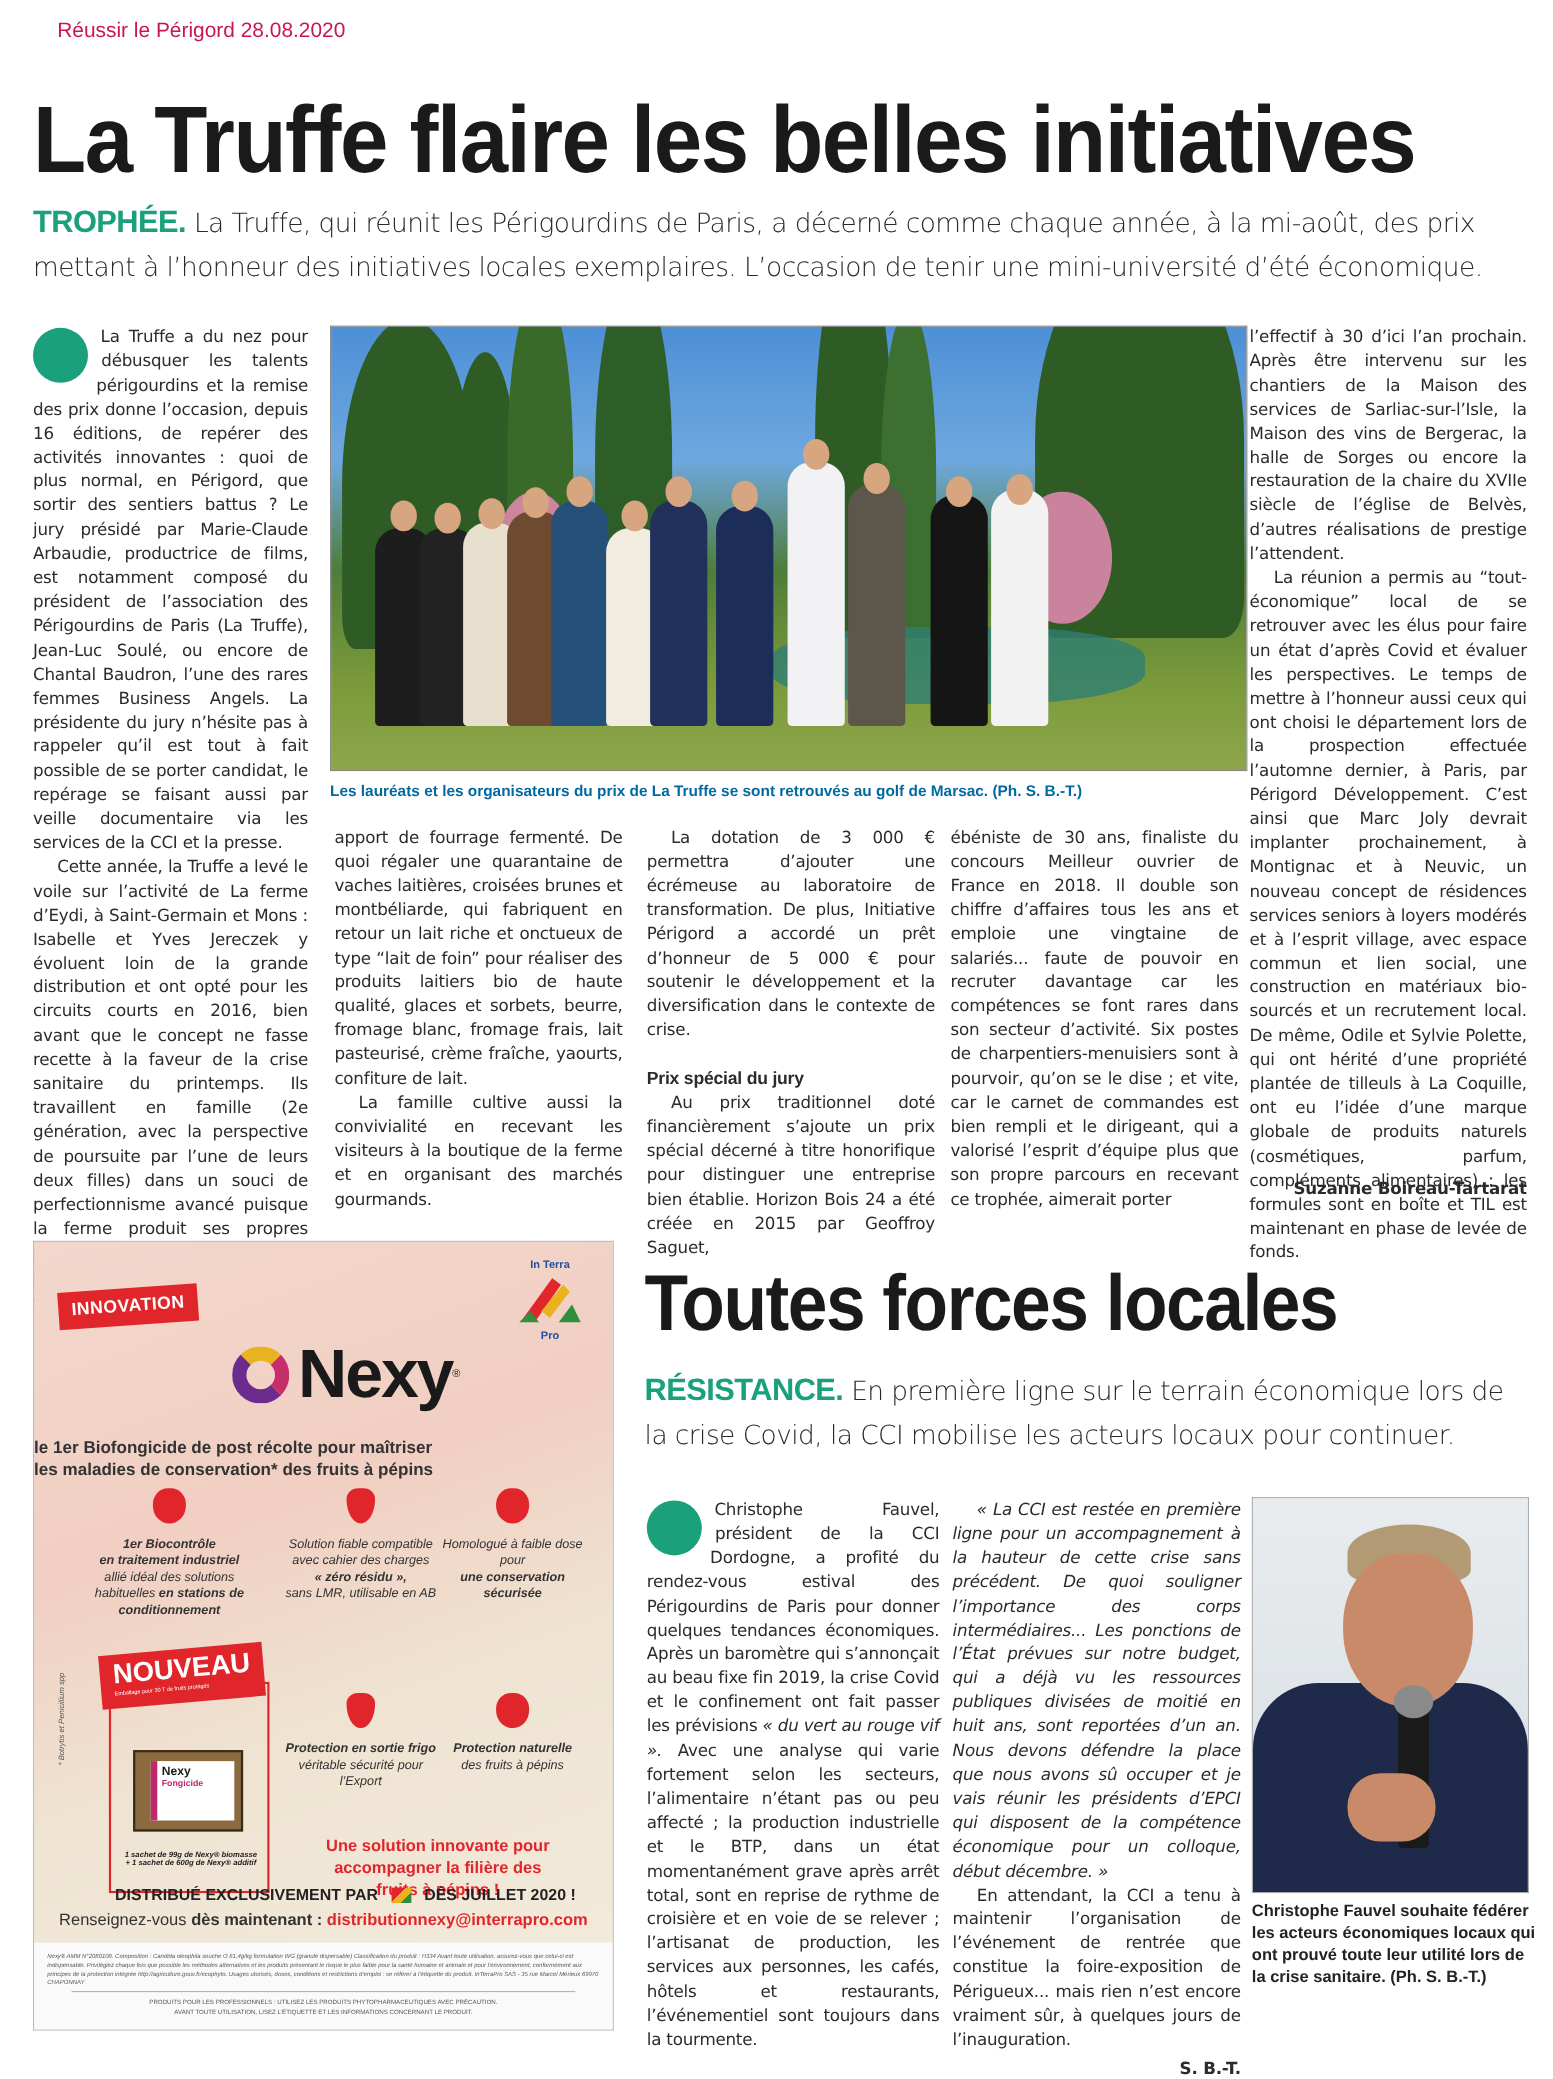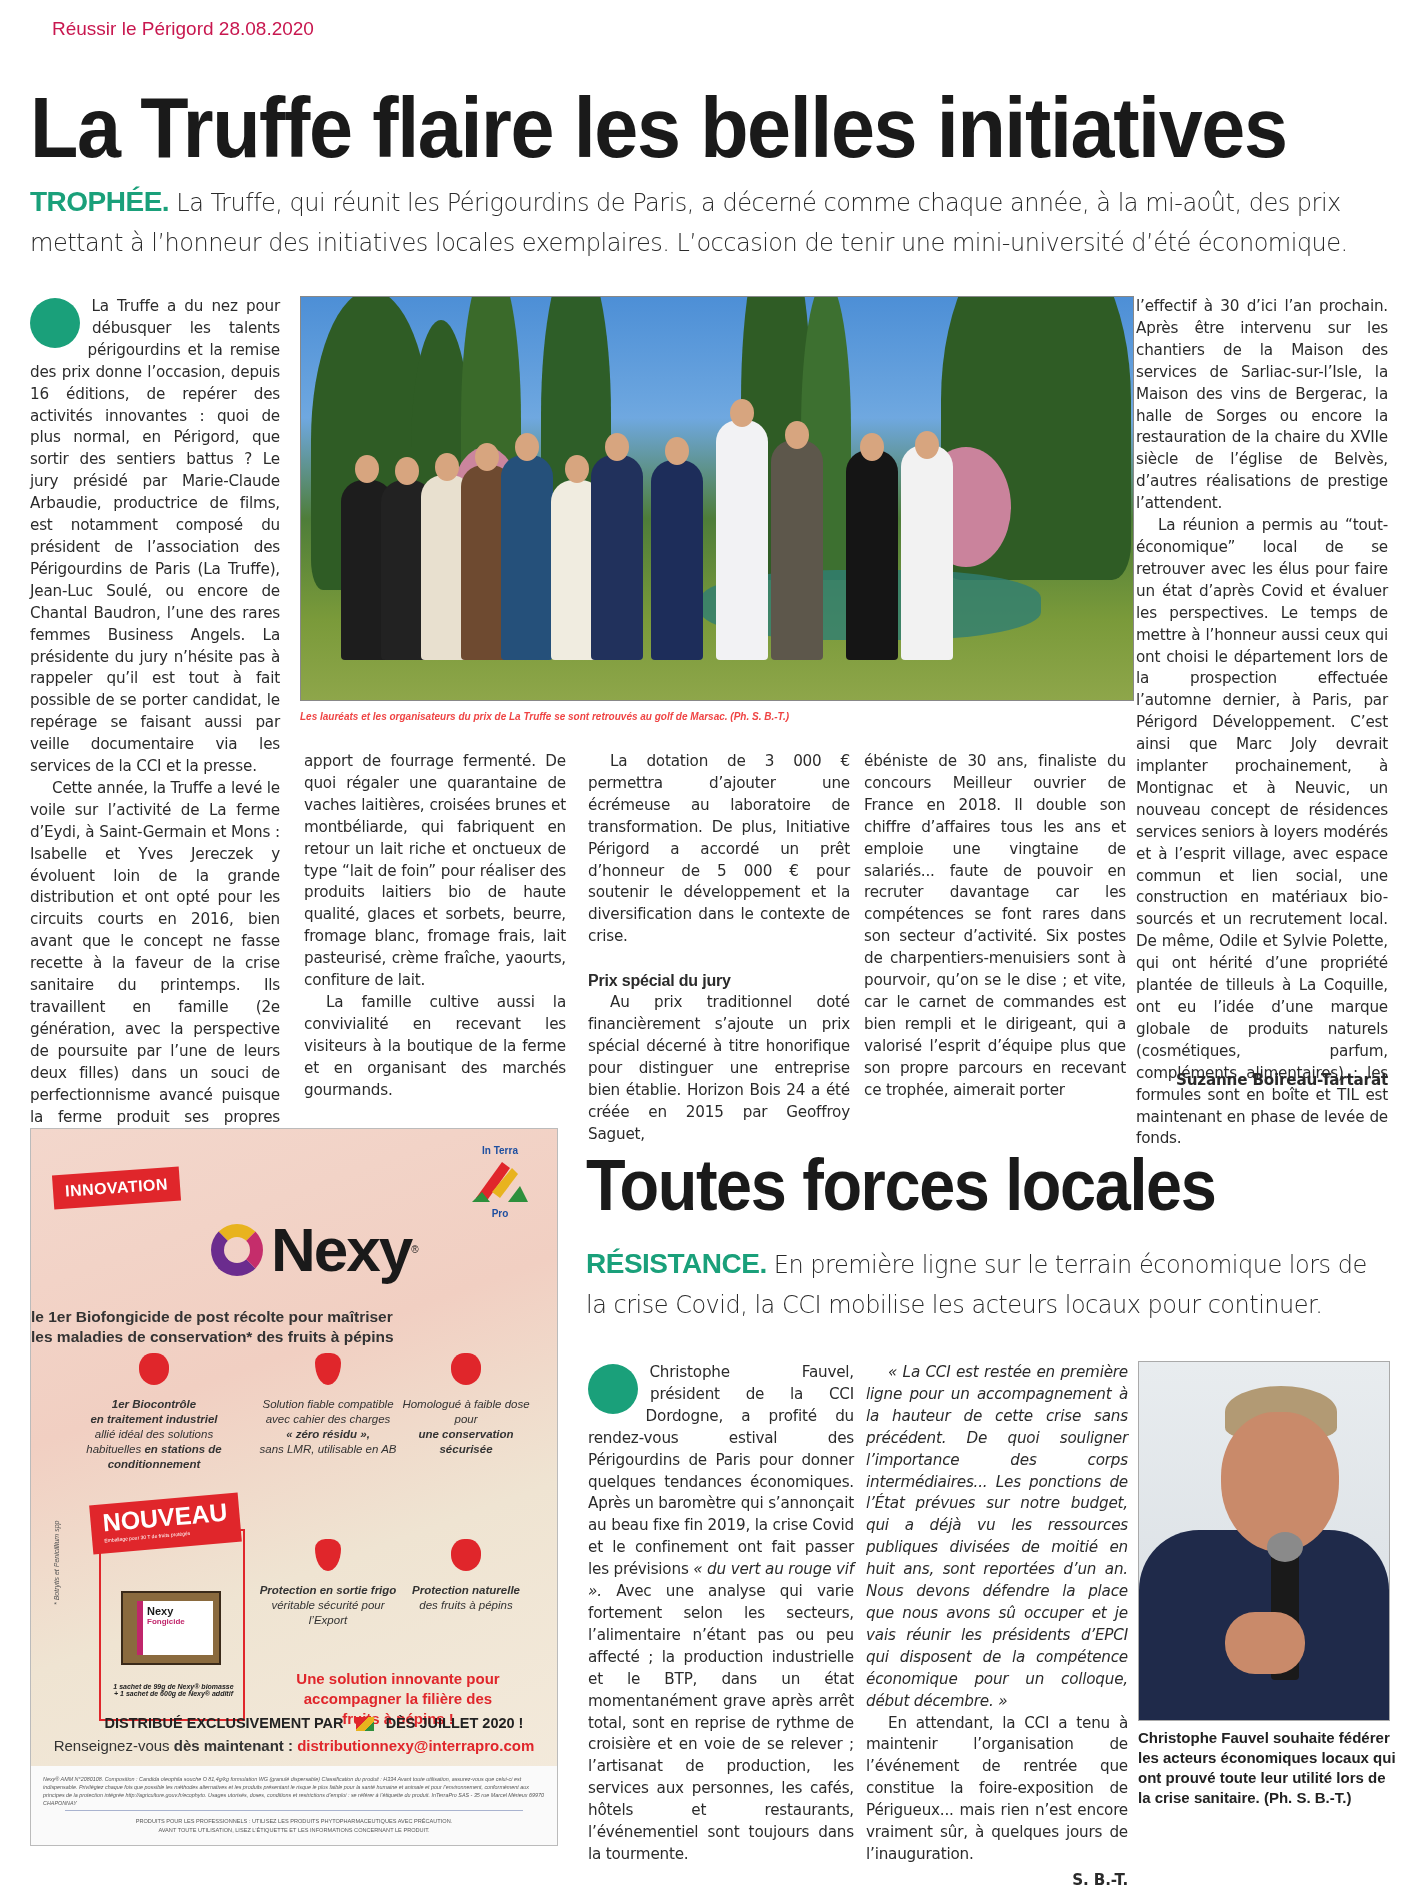--- a/index.html
+++ b/index.html
@@ -28,21 +28,21 @@
 
   .dot { float: left; width: 50px; height: 50px; border-radius: 50%; background: #1aa07a; margin: 2px 14px 4px 0; shape-outside: circle(50%); }
 
   .photo-main { left: 300px; top: 296px; width: 834px; height: 405px; background: linear-gradient(180deg, #4d8fd6 0%, #6fa8e0 30%, #4e7d39 55%, #7a9a3a 80%, #8ea64a 100%); overflow: hidden; border: 1px solid #888; }
   .photo-main .tree { position: absolute; bottom: 120px; border-radius: 50% 50% 10% 10%; background: #2f5c25; }
   .photo-main .person { position: absolute; bottom: 40px; width: 52px; border-radius: 22px 22px 4px 4px; }
   .photo-main .head { position: absolute; width: 24px; height: 28px; border-radius: 50%; background: #d7a57f; }
   .photo-main .tarp { position: absolute; left: 400px; bottom: 60px; width: 340px; height: 70px; background: #2f7e73; border-radius: 40%; opacity: 0.8; }
   .photo-main .flowers { position: absolute; border-radius: 50%; background: #e58ab2; opacity: 0.85; }
 
-  .caption-main { left: 300px; top: 711px; width: 840px; font-family: "Liberation Sans", sans-serif; font-weight: 700; font-size: 10px; color: #ef4444; white-space: nowrap; font-style: italic; }
+  .caption-main { left: 300px; top: 711px; width: 840px; font-family: "Liberation Sans", sans-serif; font-weight: 700; font-size: 14px; color: #0369a1; white-space: nowrap; }
 
   .c1 { left: 30px; top: 296px; width: 250px; }
   .c2 { left: 304px; top: 751px; width: 262px; }
   .c3 { left: 588px; top: 751px; width: 262px; }
   .c4 { left: 864px; top: 751px; width: 262px; }
   .c5 { left: 1136px; top: 296px; width: 252px; }
 
   
   .ad { left: 30px; top: 1128px; width: 528px; height: 718px; border: 1px solid #bbb; background: linear-gradient(160deg, #f3d7cc 0%, #f1cfc2 35%, #efe4d2 60%, #f4ebdd 100%); overflow: hidden; font-family: "Liberation Sans", sans-serif; }
   .ad .innov { position: absolute; left: 22px; top: 42px; background: #e0262b; color: #fff; font-weight: 700; font-size: 16px; padding: 8px 12px; transform: rotate(-4deg); letter-spacing: 0.5px; }

